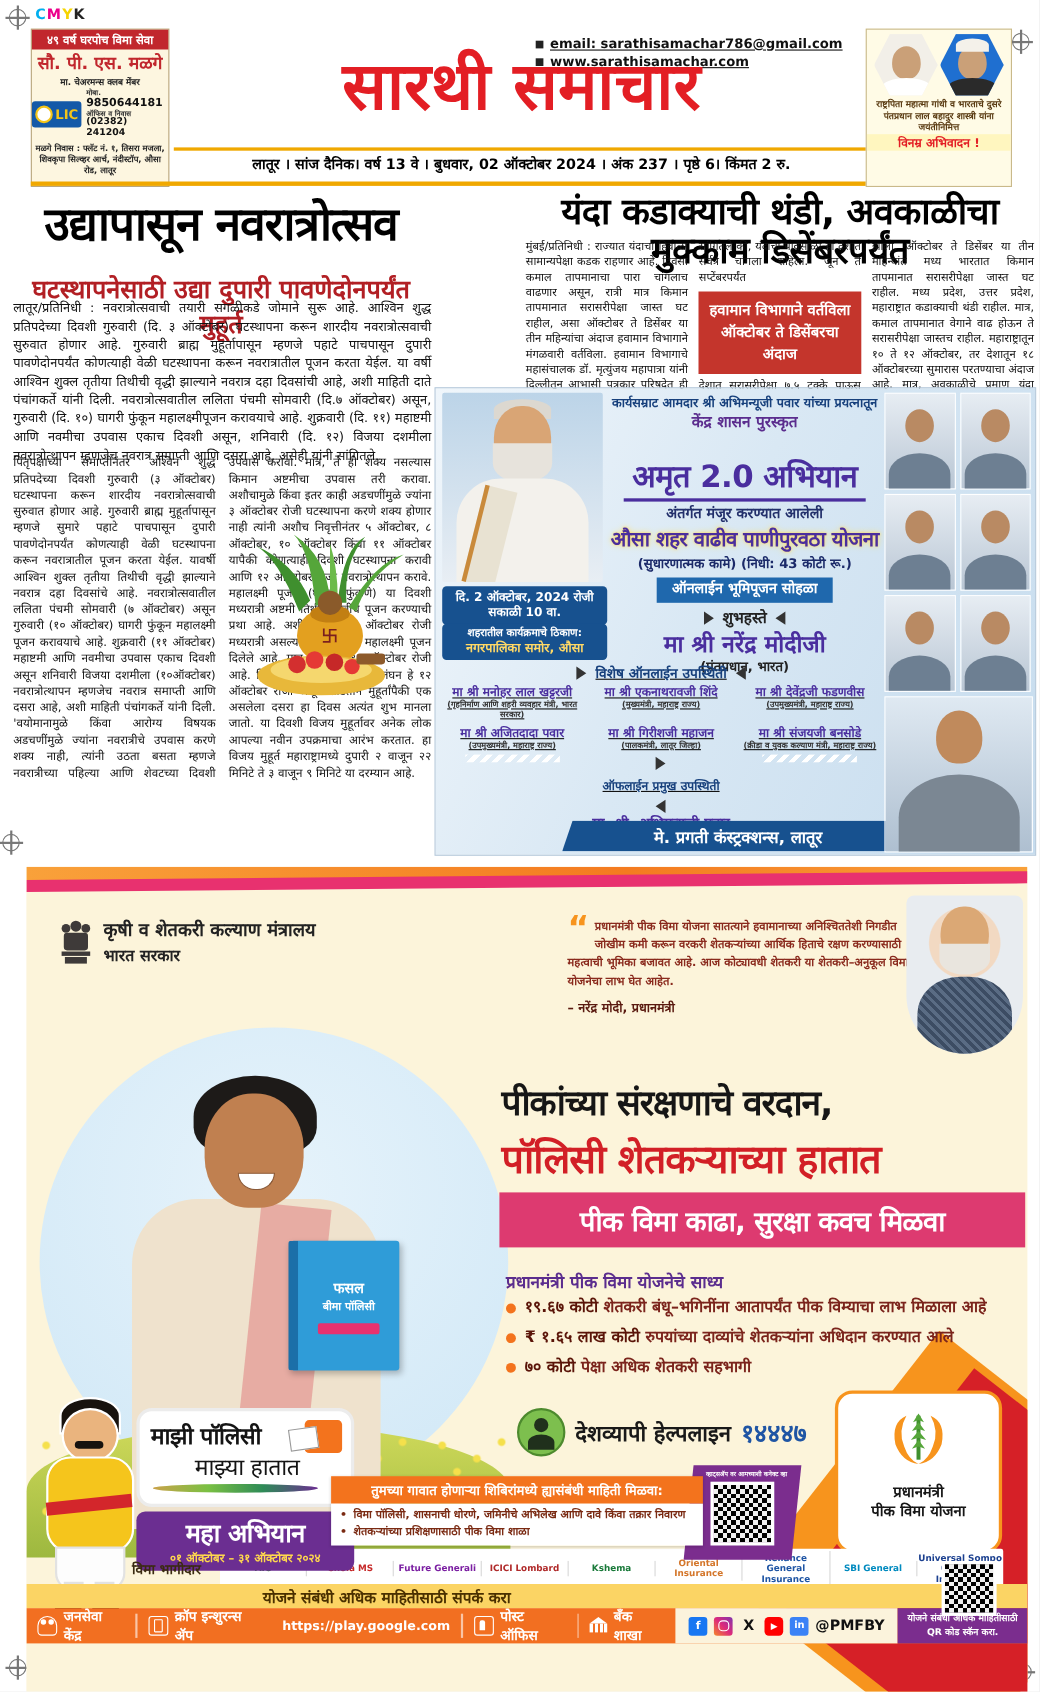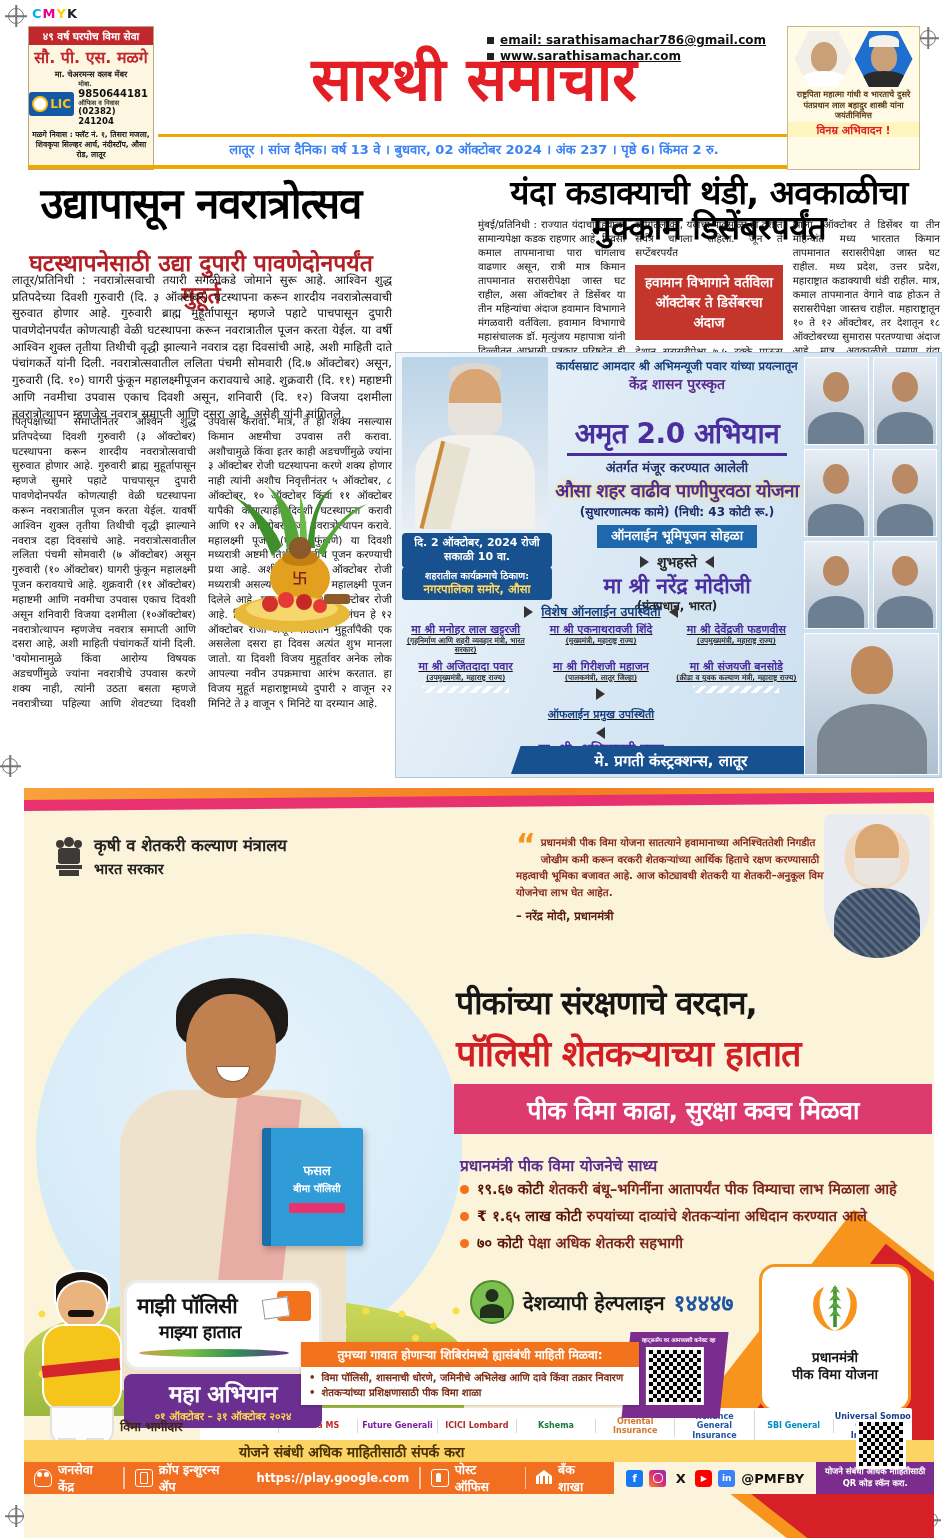--- a/index.html
+++ b/index.html
@@ -29,21 +29,21 @@
   .lic-ph2{font-size:8.5px;color:#111;}
   .lic-addr{font-size:7.6px;color:#222;line-height:1.3;margin-top:3px;padding:0 3px;}
 
   .contact{left:487px;top:32px;font-size:12px;font-weight:bold;color:#111;line-height:1.35;}
   .contact .row{display:flex;align-items:center;gap:6px;}
   .sq{width:7px;height:7px;background:#222;display:inline-block;}
   .contact a{color:#111;text-decoration:underline;}
 
   .paper-title{left:158px;top:40px;width:632px;text-align:center;color:#e31e24;font-size:60px;font-weight:900;line-height:1.3;}
   .rule1{left:158px;top:134px;width:632px;height:3px;background:#f0a800;}
-  .dateline{left:158px;top:140px;width:632px;text-align:center;font-size:13px;font-weight:bold;color:#3b82f6;}
+  .dateline{left:158px;top:140px;width:632px;text-align:center;font-size:13px;font-weight:bold;color:#000000;}
   .rule2{left:28px;top:165px;width:890px;height:4px;background:#f0a800;}
 
   .tribute{left:787px;top:26px;width:131px;height:142px;border:1px solid #c9b98a;background:#fffbe6;text-align:center;overflow:hidden;}
   .hexrow{display:flex;justify-content:center;gap:2px;margin-top:4px;}
   .hex{width:58px;height:56px;clip-path:polygon(25% 0,75% 0,100% 50%,75% 100%,25% 100%,0 50%);position:relative;}
   .hex.white{background:#f2efe8;}
   .hex.blue{background:#1f6fd0;}
   .face{position:absolute;left:50%;top:46%;transform:translate(-50%,-50%);width:26px;height:30px;border-radius:50% 50% 45% 45%;background:#caa078;}
   .face::before{content:"";position:absolute;left:50%;top:-7px;transform:translateX(-50%);width:30px;height:12px;border-radius:50% 50% 0 0;}
   .hex.white .face::before{background:transparent;}
@@ -165,21 +165,21 @@
   .cf-head{position:absolute;left:28px;top:10px;width:48px;height:46px;border-radius:50%;background:#eab47e;border:2px solid #fff;}
   .cf-mo{position:absolute;left:40px;top:40px;width:26px;height:7px;border-radius:4px;background:#17120e;}
   .cf-body{position:absolute;left:14px;top:54px;width:76px;height:84px;border-radius:22px;background:#f5c51c;border:2px solid #fff;}
   .cf-sash{position:absolute;left:14px;top:92px;width:78px;height:12px;background:#d3262b;transform:rotate(-6deg);}
   .cf-dhoti{position:absolute;left:22px;top:136px;width:60px;height:36px;border-radius:0 0 16px 16px;background:#fdfdfd;border:2px solid #e2e2e2;}
   .cf-leg{position:absolute;top:168px;width:14px;height:22px;background:#fdfdfd;border:2px solid #e2e2e2;}
   .cf-foot{position:absolute;top:188px;width:24px;height:8px;border-radius:50%;background:#17120e;}
 
   .mypolicy{position:absolute;left:100px;top:492px;width:198px;height:90px;background:#fff;border:3px solid #ececec;border-radius:14px;z-index:5;padding:8px 10px;box-sizing:border-box;}
   .mp-1{font-size:21px;font-weight:900;color:#141414;letter-spacing:-0.5px;}
-  .mp-2{font-size:18px;font-weight:700;color:#141414;margin-left:22px;letter-spacing:-0.5px;}
+  .mp-2{font-size:21px;font-weight:400;color:#141414;margin-left:40px;letter-spacing:-0.5px;}
   .mp-swoosh{position:absolute;left:12px;bottom:10px;width:150px;height:8px;border-radius:50%;background:linear-gradient(90deg,#caa24a,#7ac043,#2e8b57,#6b2e91);}
   .mp-hand{position:absolute;right:8px;top:8px;width:34px;height:30px;background:#f3731d;border-radius:4px;}
   .mp-hand::before{content:"";position:absolute;left:-14px;top:7px;width:24px;height:18px;background:#fff;border:1px solid #999;transform:rotate(-8deg);}
   .maha{position:absolute;left:100px;top:586px;width:198px;height:54px;background:#6b2e91;border-radius:8px;color:#fff;text-align:center;z-index:5;padding-top:3px;box-sizing:border-box;}
   .maha-1{font-size:23px;font-weight:900;letter-spacing:-0.5px;}
   .maha-2{font-size:10.5px;font-weight:800;color:#ffd84d;}
 
   .partners-label{position:absolute;left:96px;top:630px;font-size:12.5px;font-weight:900;color:#3a2a10;z-index:5;}
   .partners{position:absolute;left:176px;top:620px;width:712px;height:36px;background:#fff;display:flex;align-items:center;z-index:4;border-radius:2px;}
   .chip{flex:1;text-align:center;font-size:8px;font-weight:900;border-right:1px solid #d8d8d8;padding:2px 1px;line-height:1.15;}

